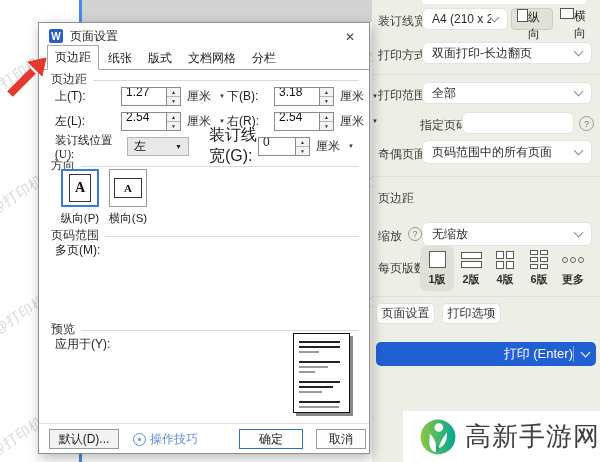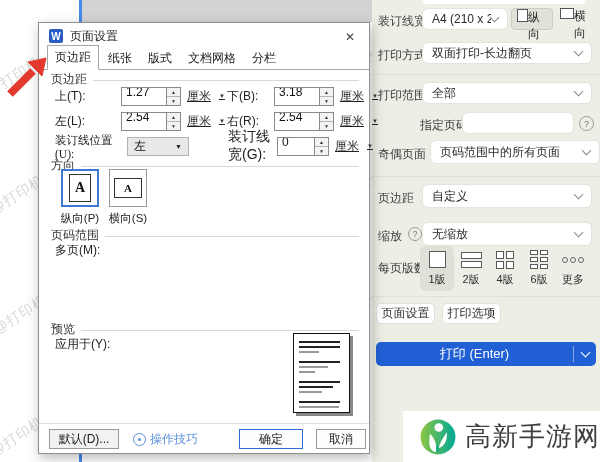--- a/index.html
+++ b/index.html
@@ -42,21 +42,21 @@
   .ghead .ln{flex:1;border-top:1px solid #d8d8d8;margin-left:6px;margin-top:2px;}
 
   .mrow{position:absolute;left:16px;height:20px;display:flex;align-items:center;color:#222;}
   .ml1{width:66px;} .ml3{width:72px;font-size:11.5px;font-family:Liberation Serif, serif;}
   .spin{width:60px;height:19px;border:1px solid #8a8a8a;display:flex;background:#fff;box-sizing:border-box;}
   .spin input{flex:1;min-width:0;border:0;outline:0;font:12px "Liberation Sans",sans-serif;padding:0 0 8px 4px;color:#111;background:transparent;}
   .spin .btns{width:13px;border-left:1px solid #8a8a8a;display:flex;flex-direction:column;}
   .spin .btns span{flex:1;display:flex;align-items:center;justify-content:center;font-size:5px;color:#333;
     background:#f3f3f3;cursor:pointer;}
   .spin .btns span:first-child{border-bottom:1px solid #b5b5b5;}
-  .unit{width:44px;box-sizing:border-box;padding-left:6px;display:flex;align-items:center;gap:8px;cursor:pointer;text-decoration:underline;}
+  .unit{width:44px;box-sizing:border-box;padding-left:6px;display:flex;align-items:center;gap:8px;cursor:pointer;}
   .unit i{font-style:normal;font-size:6px;color:#333;}
   .ml2{width:49px;box-sizing:border-box;padding-left:2px;}
   .ddrop{background:#e8e8e8;border:1px solid #b3b3b3;box-sizing:border-box;display:flex;align-items:center;
     justify-content:space-between;padding:0 6px;cursor:pointer;color:#111;}
   .ddrop i{font-style:normal;font-size:7px;color:#222;}
 
   .otile{position:absolute;width:38px;height:38px;border:1px solid #9a9a9a;background:#fff;display:flex;
     align-items:center;justify-content:center;cursor:pointer;box-sizing:border-box;}
   .otile.sel{border:2px solid var(--selection-blue);}
   .pageA{border:1px solid #333;background:#fff;display:flex;align-items:center;justify-content:center;
@@ -96,40 +96,40 @@
   .ptoggle.sel{background:#e0e1d9;border:1px solid #cbccc3;}
   .micon{border:1px solid #555;background:#fff;flex:none;}
   .micon.port{width:9px;height:11px;} .micon.land{width:12px;height:9px;}
   .pinput{position:absolute;left:90px;top:112px;width:112px;height:22px;background:#fff;border:1px solid #e3e4db;
     border-radius:6px;box-sizing:border-box;padding:0 8px;font:12px "Liberation Sans",sans-serif;color:#222;outline:0;}
   .helpc{position:absolute;width:13px;height:13px;border:1px solid #9b9b94;border-radius:50%;color:#77776f;
     font-size:9px;display:flex;align-items:center;justify-content:center;background:transparent;}
   .scale-help{position:absolute;left:36px;top:227px;}
 
   .ps-row{position:absolute;left:48px;top:246px;display:flex;}
-  .ps-opt{width:34px;display:flex;flex-direction:column;align-items:center;gap:4px;padding:5px 0 4px;cursor:pointer;border-radius:6px;}
+  .ps-opt{width:34px;display:flex;flex-direction:column;align-items:center;gap:4px;padding:5px 0 4px;cursor:pointer;border-radius:6px;font-weight:bold;}
   .ps-opt.sel{background:#dfe0d7;}
   .ps-opt .lab{font-size:11px;color:#2f2f2f;}
   .ic-wrap{height:17px;display:flex;align-items:center;justify-content:center;}
   .ic1{width:15px;height:15px;border:1.5px solid #5a5a5a;background:#fff;}
   .ic2{display:flex;flex-direction:column;gap:2px;}
   .ic2 div{width:19px;height:5px;border:1.3px solid #5a5a5a;background:#fff;}
   .ic4{display:grid;grid-template-columns:8px 8px;gap:2px;}
   .ic4 div{height:6px;border:1.2px solid #5a5a5a;background:#fff;}
   .ic6{display:grid;grid-template-columns:8px 8px;gap:1.5px;}
   .ic6 div{height:3.4px;border:1.1px solid #5a5a5a;background:#fff;}
   .icm{display:flex;gap:2px;}
   .icm span{width:4px;height:4px;border:1.2px solid #666;border-radius:50%;}
 
   .pbtn{position:absolute;top:303px;height:21px;background:#fff;border:1px solid #e0e1d8;border-radius:5px;
     box-sizing:border-box;display:flex;align-items:center;justify-content:center;font-size:12px;color:#2f2f2f;cursor:pointer;}
   .pbtn.ps{left:4px;width:59px;} .pbtn.po{left:70px;width:59px;}
   .printbtn{position:absolute;left:4px;top:342px;width:220px;height:24px;background:var(--accent-blue);
     border-radius:5px;display:flex;align-items:center;color:#fff;font-size:13px;cursor:pointer;}
-  .printbtn .val{flex:1;text-align:center;}
+  .printbtn .val{flex:1;text-align:right;}
   .printbtn .sep{width:1px;height:16px;background:rgba(255,255,255,.45);}
   .printbtn .cwrap{width:22px;display:flex;align-items:center;justify-content:center;}
   .printbtn .chev{border-color:#fff;}
   .proofbtn{position:absolute;left:4px;top:372px;width:220px;height:22px;background:#fff;border:1px solid #d4d5cc;
     border-radius:5px;box-sizing:border-box;display:flex;align-items:center;justify-content:center;
     font-size:12px;color:#2f2f2f;cursor:pointer;}
 
   .logo{position:absolute;left:31px;top:411px;width:197px;height:51px;background:#fff;display:flex;
     align-items:center;gap:8px;padding-left:16px;box-sizing:border-box;z-index:15;}
   .logo .txt{font-size:26px;color:#3f3f3f;letter-spacing:1px;font-weight:500;white-space:nowrap;}
@@ -233,21 +233,21 @@
           <i>▼</i>
         </span>
     </div>
 
     <div class="mrow" style="top:113px">
       <span class="ml3">装订线位置(U):</span>
       <span class="ddrop" style="width:62px;height:19px">
         <span>左</span>
           <i>▼</i>
       </span>
-      <span style="width:53px;box-sizing:border-box;padding-left:4px;margin-left:35px;font-size:14px">装订线宽(G):</span>
+      <span style="width:53px;box-sizing:border-box;padding-left:4px;margin-left:16px;font-size:16px">装订线宽(G):</span>
       <span class="spin" style="width:52px">
         <input value="0" style="">
         <span class="btns">
             <span>▲</span>
             <span>▼</span>
           </span>
       </span>
       <span class="unit">
           <span>厘米</span>
           <i>▼</i>
@@ -342,32 +342,28 @@
     <div class="pdrop" style="left:50px;top:82px;width:170px;height:22px">
       <span class="val">全部</span>
       <span class="chev"></span>
     </div>
 
     <span class="plabel" style="left:48px;top:117px">指定页码</span>
     <input class="pinput" value="" style="">
     <span class="helpc" style="left:207px;top:116px">?</span>
 
     <span class="plabel" style="top:146px">奇偶页面</span>
-    <div class="pdrop" style="left:58px;top:140px;width:170px;height:24px">
+    <div class="pdrop" style="left:50px;top:140px;width:170px;height:24px">
       <span class="val">页码范围中的所有页面</span>
       <span class="chev"></span>
     </div>
 
     <div class="pdiv" style="top:176px"></div>
 
     <span class="plabel" style="top:190px">页边距</span>
-    <div class="pdrop" style="left:50px;top:184px;width:170px;height:24px">
-      <span class="val">自定义</span>
-      <span class="chev"></span>
-    </div>
 
     <span class="plabel" style="top:228px">缩放</span>
     <span class="helpc scale-help" style="width:12px;height:12px">?</span>
     <div class="pdrop" style="left:50px;top:222px;width:170px;height:24px">
       <span class="val">无缩放</span>
       <span class="chev"></span>
     </div>
 
     <span class="plabel" style="top:260px">每页版数</span>
     <div class="ps-row">

